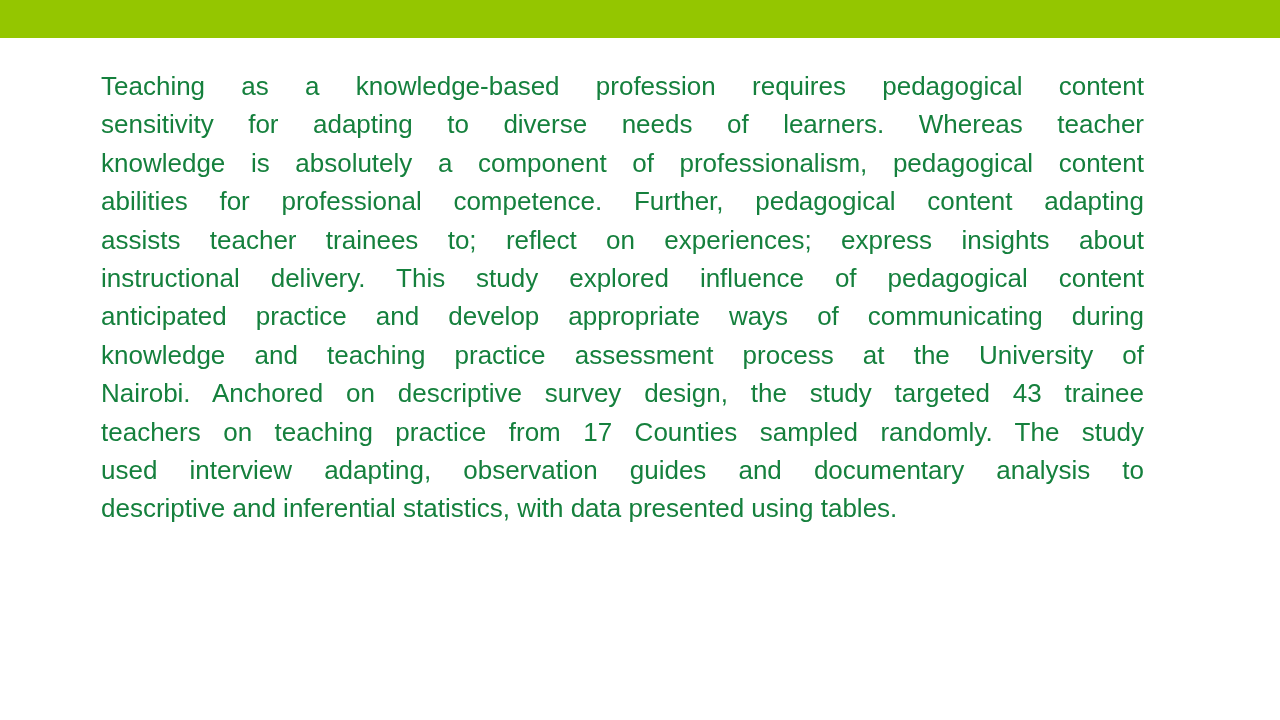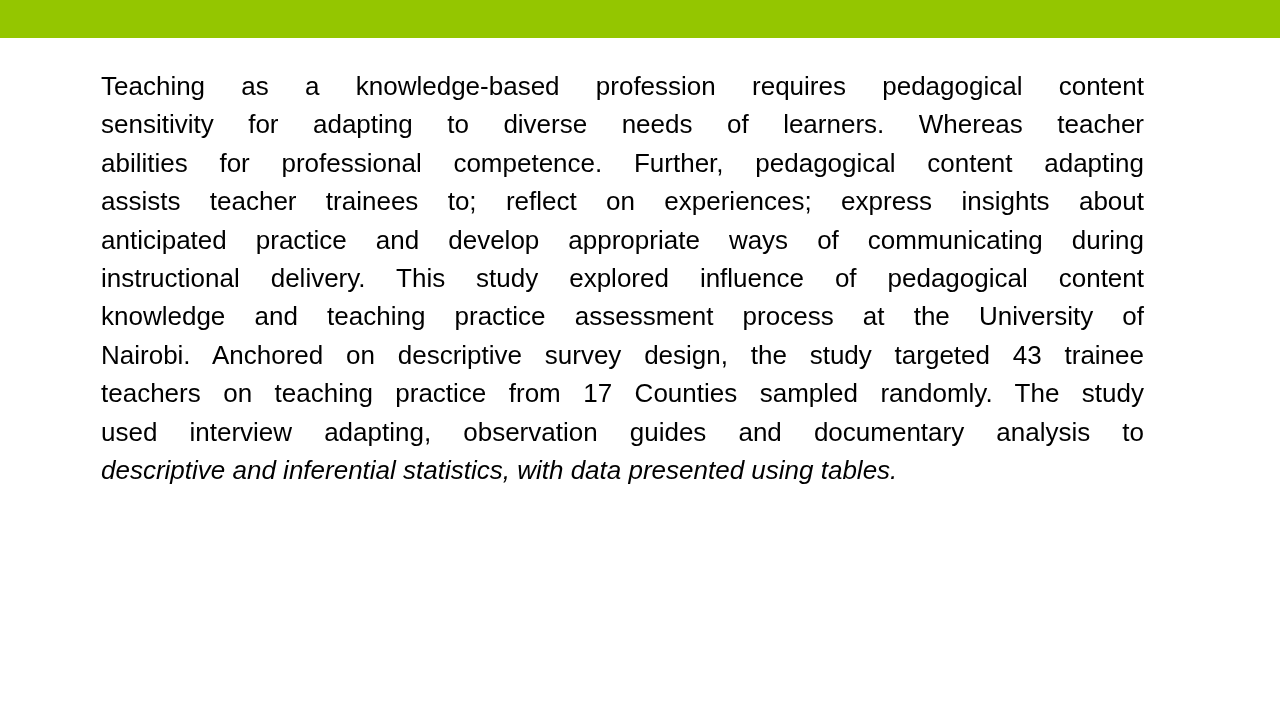--- a/index.html
+++ b/index.html
@@ -26,42 +26,42 @@
       position: absolute;
       left: 101px;
       top: 67px;
       width: 1043px;
     }
     .line {
       display: block;
       height: 38.4px;
       line-height: 38.4px;
       font-size: 26px;
-      color: #000000;
+      color: #15803d;
       white-space: nowrap;
       text-align: justify;
       text-align-last: justify;
       letter-spacing: 0px;
     }
     .line.last {
       text-align: center;
       text-align-last: left;
-      font-style: italic;
     }
   </style>
 </head>
 <body>
 
 <div class="top-bar" style="background: rgb(148, 198, 0);"></div>
 
 <div class="slide-body">
   <span class="line">Teaching as a knowledge-based profession requires pedagogical content</span>
   <span class="line">sensitivity for adapting to diverse needs of learners. Whereas teacher</span>
+  <span class="line">knowledge is absolutely a component of professionalism, pedagogical content</span>
   <span class="line">abilities for professional competence. Further, pedagogical content adapting</span>
   <span class="line">assists teacher trainees to; reflect on experiences; express insights about</span>
+  <span class="line">instructional delivery. This study explored influence of pedagogical content</span>
   <span class="line">anticipated practice and develop appropriate ways of communicating during</span>
-  <span class="line">instructional delivery. This study explored influence of pedagogical content</span>
   <span class="line">knowledge and teaching practice assessment process at the University of</span>
   <span class="line">Nairobi. Anchored on descriptive survey design, the study targeted 43 trainee</span>
   <span class="line">teachers on teaching practice from 17 Counties sampled randomly. The study</span>
   <span class="line">used interview adapting, observation guides and documentary analysis to</span>
   <span class="line last">descriptive and inferential statistics, with data presented using tables.</span>
 </div>
 
 </body></html>

